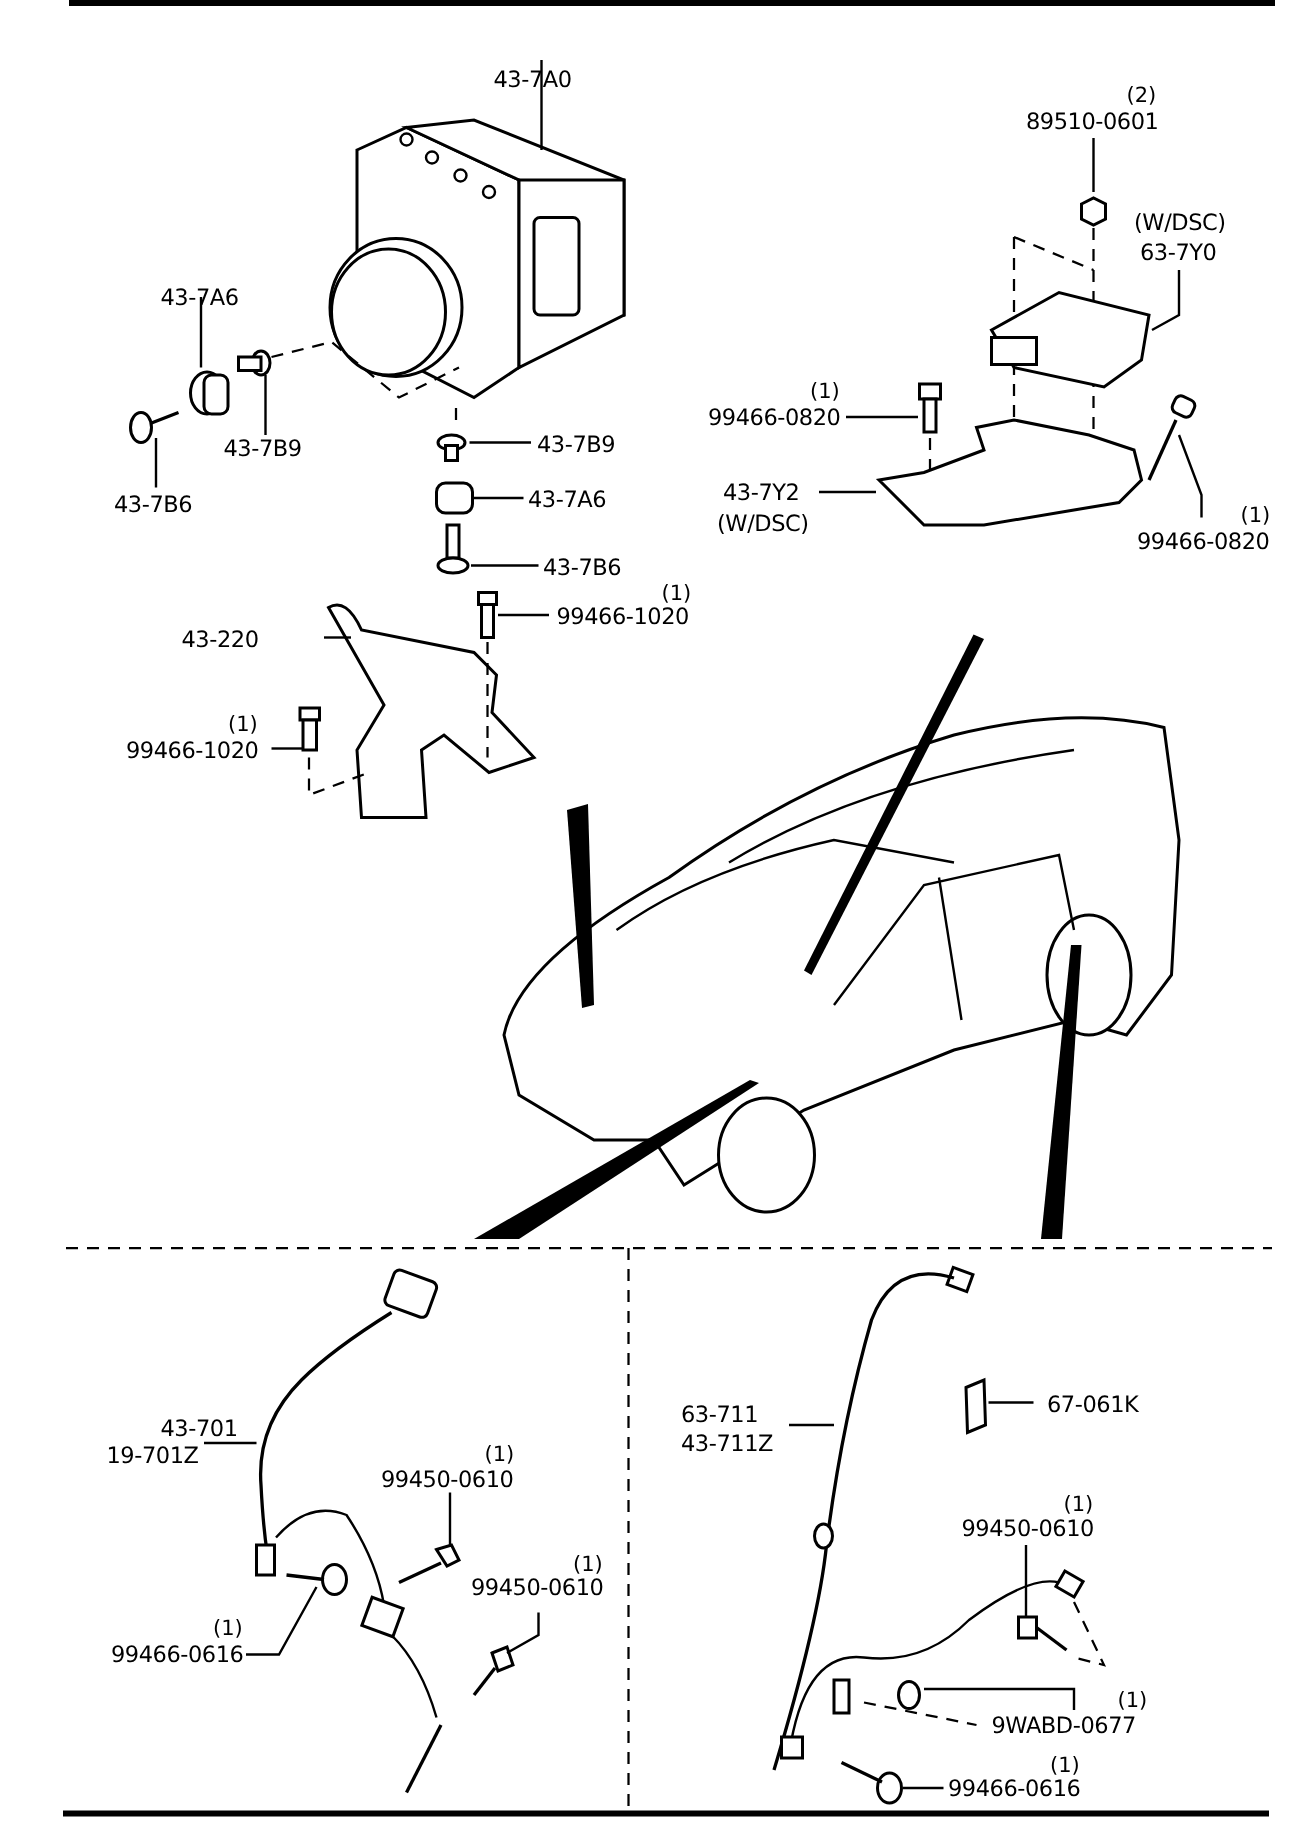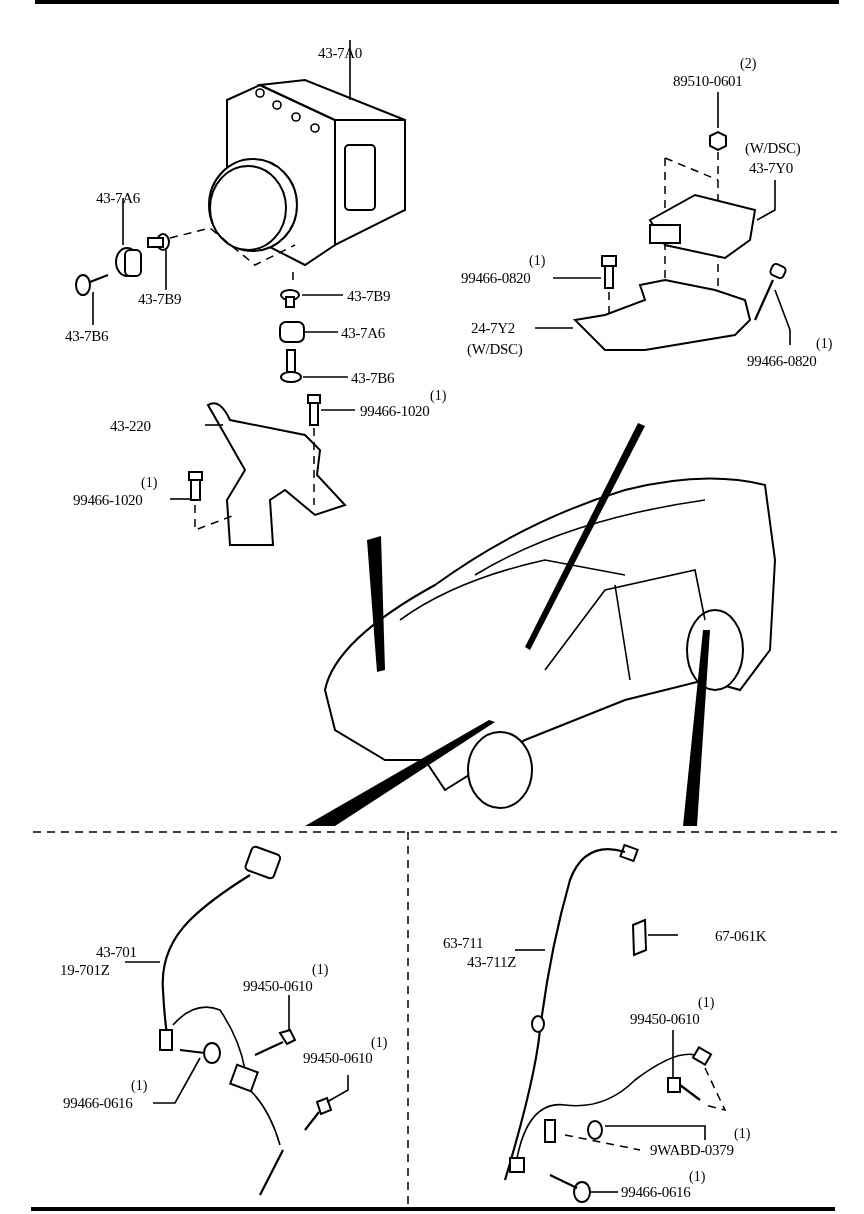--- a/index.html
+++ b/index.html
@@ -1,17 +1,17 @@
 <!DOCTYPE html>
 <html><head>
 <meta charset="utf-8">
 <style>
   html, body { margin:0; padding:0; background:#fff; }
   body { width:864px; height:1214px; position:relative; overflow:hidden; font-family:"DejaVu Sans", sans-serif; }
-  #diagram { position:absolute; left:5px; top:0; width:689px; height:1214px;font-family:Liberation Serif, serif; }
+  #diagram { position:absolute; left:16px; top:0; width:689px; height:1214px; }
   .lbl { position:absolute; font-size:15px; color:#000; white-space:nowrap; line-height:16px; letter-spacing:-0.3px; }
   .qty { position:absolute; font-size:14px; color:#000; line-height:14px; }
   svg .ln { stroke:#000; stroke-width:1.6; fill:none; }
   svg .dash { stroke:#000; stroke-width:1.5; fill:none; stroke-dasharray:8 6; }
   svg .part { stroke:#000; stroke-width:2; fill:#fff; }
   svg .thick { stroke:#000; stroke-width:2.2; fill:none; }
 </style>
 </head>
 <body>
 
@@ -170,41 +170,41 @@
 <div class="lbl" style="left:105px;top:418px;">43-220</div>
 <div class="qty" style="left:425px;top:389px;">(1)</div>
 <div class="lbl" style="left:355px;top:403px;">99466-1020</div>
 <div class="qty" style="left:136px;top:476px;">(1)</div>
 <div class="lbl" style="left:68px;top:492px;">99466-1020</div>
 
 
 <div class="qty" style="left:735px;top:57px;">(2)</div>
 <div class="lbl" style="left:668px;top:73px;">89510-0601</div>
 <div class="lbl" style="left:740px;top:140px;">(W/DSC)</div>
-<div class="lbl" style="left:744px;top:160px;">43-7Y0</div>
+<div class="lbl" style="left:744px;top:160px;">63-7Y0</div>
 <div class="qty" style="left:524px;top:254px;">(1)</div>
 <div class="lbl" style="left:456px;top:270px;">99466-0820</div>
-<div class="lbl" style="left:466px;top:320px;">24-7Y2</div>
+<div class="lbl" style="left:466px;top:320px;">43-7Y2</div>
 <div class="lbl" style="left:462px;top:341px;">(W/DSC)</div>
 <div class="qty" style="left:811px;top:337px;">(1)</div>
 <div class="lbl" style="left:742px;top:353px;">99466-0820</div>
 
 
 <div class="lbl" style="left:55px;top:944px;margin-left:36px;">43-701</div>
 <div class="lbl" style="left:55px;top:962px;">19-701Z</div>
 <div class="qty" style="left:307px;top:963px;">(1)</div>
 <div class="lbl" style="left:238px;top:978px;">99450-0610</div>
 <div class="qty" style="left:366px;top:1036px;">(1)</div>
 <div class="lbl" style="left:298px;top:1050px;">99450-0610</div>
 <div class="qty" style="left:126px;top:1079px;">(1)</div>
 <div class="lbl" style="left:58px;top:1095px;">99466-0616</div>
 
 
 <div class="lbl" style="left:438px;top:935px;">63-711</div>
-<div class="lbl" style="left:438px;top:954px;margin-left:24px;">43-711Z</div>
-<div class="lbl" style="left:682px;top:928px;margin-left:28px;">67-061K</div>
+<div class="lbl" style="left:438px;top:954px;">43-711Z</div>
+<div class="lbl" style="left:682px;top:928px;">67-061K</div>
 <div class="qty" style="left:693px;top:996px;">(1)</div>
 <div class="lbl" style="left:625px;top:1011px;">99450-0610</div>
 <div class="qty" style="left:729px;top:1127px;">(1)</div>
-<div class="lbl" style="left:645px;top:1142px;">9WABD-0379</div>
+<div class="lbl" style="left:645px;top:1142px;">9WABD-0677</div>
 <div class="qty" style="left:684px;top:1170px;">(1)</div>
 <div class="lbl" style="left:616px;top:1184px;">99466-0616</div>
 </div>
 
 </body></html>

